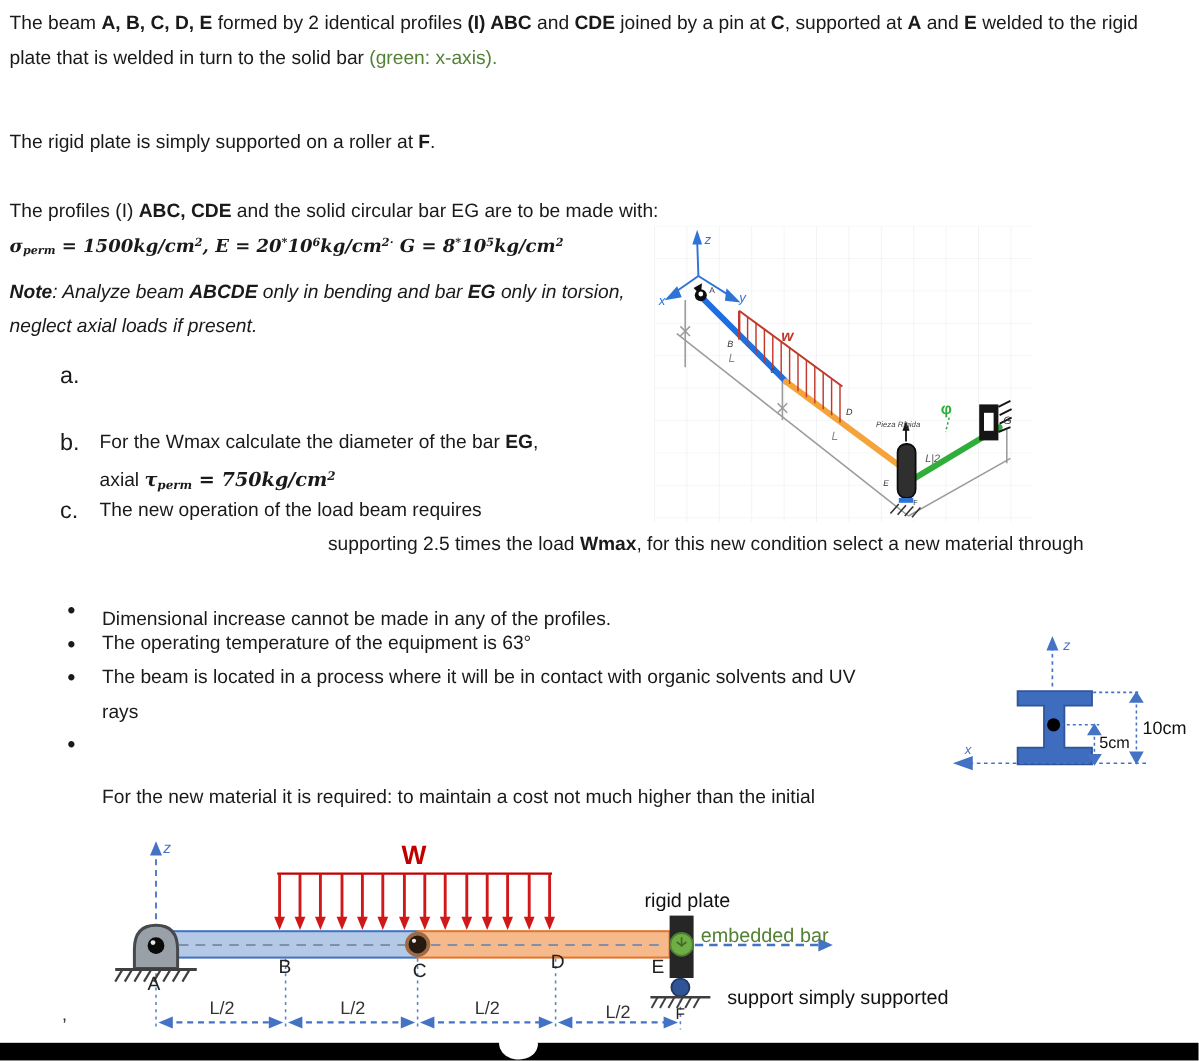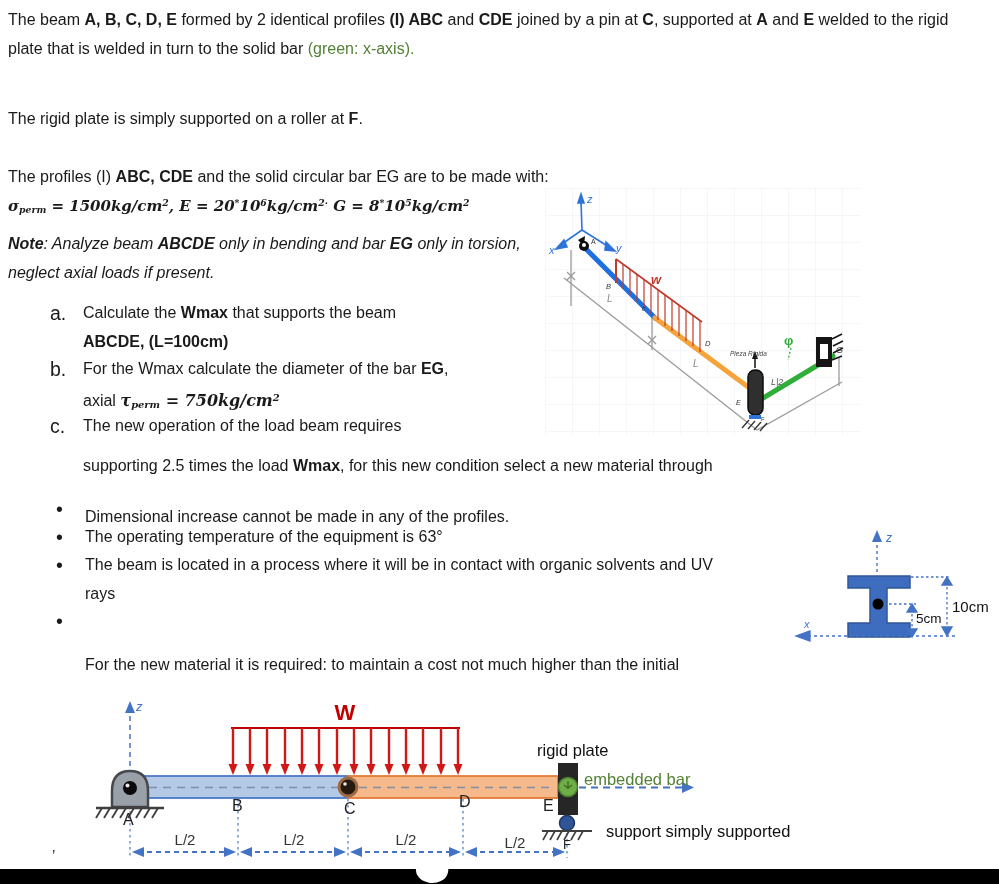--- a/index.html
+++ b/index.html
@@ -26,28 +26,27 @@
 
 <div class="page">
 
   <div class="txt" style="left:8px;top:6px;width:950px;"><span>The beam </span><span class="sb">A, B, C, D, E</span><span> formed by 2 identical profiles </span><span class="sb">(I) ABC</span><span> and </span><span class="sb">CDE</span><span> joined by a pin at </span><span class="sb">C</span><span>, supported at </span><span class="sb">A</span><span> and </span><span class="sb">E</span><span> welded to the rigid plate that is welded in turn to the solid bar </span><span class="sg">(green: x-axis).</span></div>
   <div class="txt" style="left:8px;top:105px;width:700px;"><span>The rigid plate is simply supported on a roller at </span><span class="sb">F</span><span>.</span></div>
   <div class="txt" style="left:8px;top:139px;width:700px;margin-top:24px;"><span>The profiles (I) </span><span class="sb">ABC, CDE</span><span> and the solid circular bar EG are to be made with:</span></div>
   <div class="txt formula" style="left:8px;top:189px;width:540px;"><span class="sf">σ</span><span class="sf ssub">perm</span><span class="sf"> = 1500kg/cm</span><span class="sf ssup">2</span><span class="sf">, E = 20</span><span class="sf ssup">*</span><span class="sf">10</span><span class="sf ssup">6</span><span class="sf">kg/cm</span><span class="sf ssup">2·</span><span class="sf"> G = 8</span><span class="sf ssup">*</span><span class="sf">10</span><span class="sf ssup">5</span><span class="sf">kg/cm</span><span class="sf ssup">2</span></div>
   <div class="txt" style="left:8px;top:230px;width:525px;"><span class="sb si">Note</span><span class="si">: Analyze beam </span><span class="sb si">ABCDE</span><span class="si"> only in bending and bar </span><span class="sb si">EG</span><span class="si"> only in torsion, neglect axial loads if present.</span></div>
 
   <div class="marker" style="left:50px;top:299px;">a.</div>
-  <div class="txt" style="left:83px;top:299px;width:470px;"><span>Calculate the </span><span class="sb">Wmax</span><span> that supports the beam</span><br><span class="sb">ABCDE, (L=100cm)</span></div>
 
   <div class="marker" style="left:50px;top:355px;">b.</div>
   <div class="txt" style="left:83px;top:355px;width:480px;"><span>For the Wmax calculate the diameter of the bar </span><span class="sb">EG</span><span>,</span><br><span>axial </span><span class="sf">τ</span><span class="sf ssub">perm</span><span class="sf"> = 750kg/cm</span><span class="sf ssup">2</span></div>
 
   <div class="marker" style="left:50px;top:412px;">c.</div>
   <div class="txt" style="left:83px;top:412px;width:480px;"><span>The new operation of the load beam requires</span></div>
-  <div class="txt" style="left:83px;top:452px;width:820px;"><span>supporting 2.5 times the load </span><span class="sb">Wmax</span><span>, for this new condition select a new material through</span><br></div>
+  <div class="txt" style="left:83px;top:440px;width:820px;text-align:right;"><span>supporting 2.5 times the load </span><span class="sb">Wmax</span><span>, for this new condition select a new material through</span><br></div>
 
   <div class="marker" style="left:56px;top:495px;">•</div>
   <div class="txt" style="left:85px;top:503px;width:820px;"><span>Dimensional increase cannot be made in any of the profiles.</span></div>
 
   <div class="marker" style="left:56px;top:523px;">•</div>
   <div class="txt" style="left:85px;top:523px;width:820px;"><span>The operating temperature of the equipment is 63°</span></div>
 
   <div class="marker" style="left:56px;top:551px;">•</div>
   <div class="txt" style="left:85px;top:551px;width:880px;"><span>The beam is located in a process where it will be in contact with organic solvents and UV</span><br><span>rays</span></div>
 

